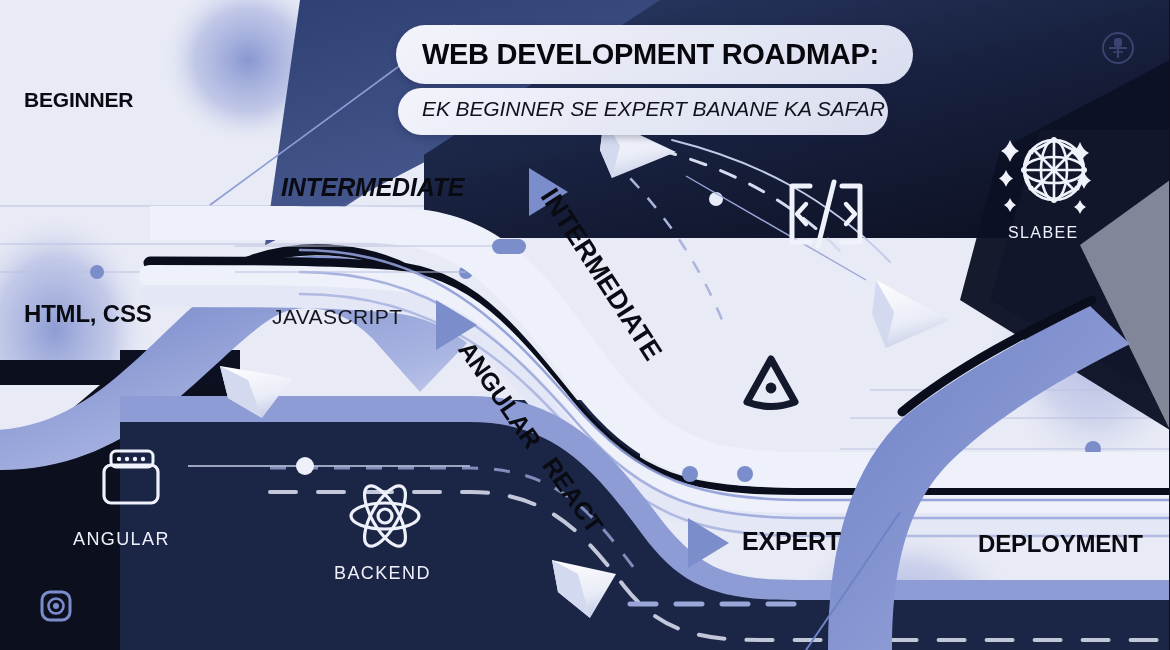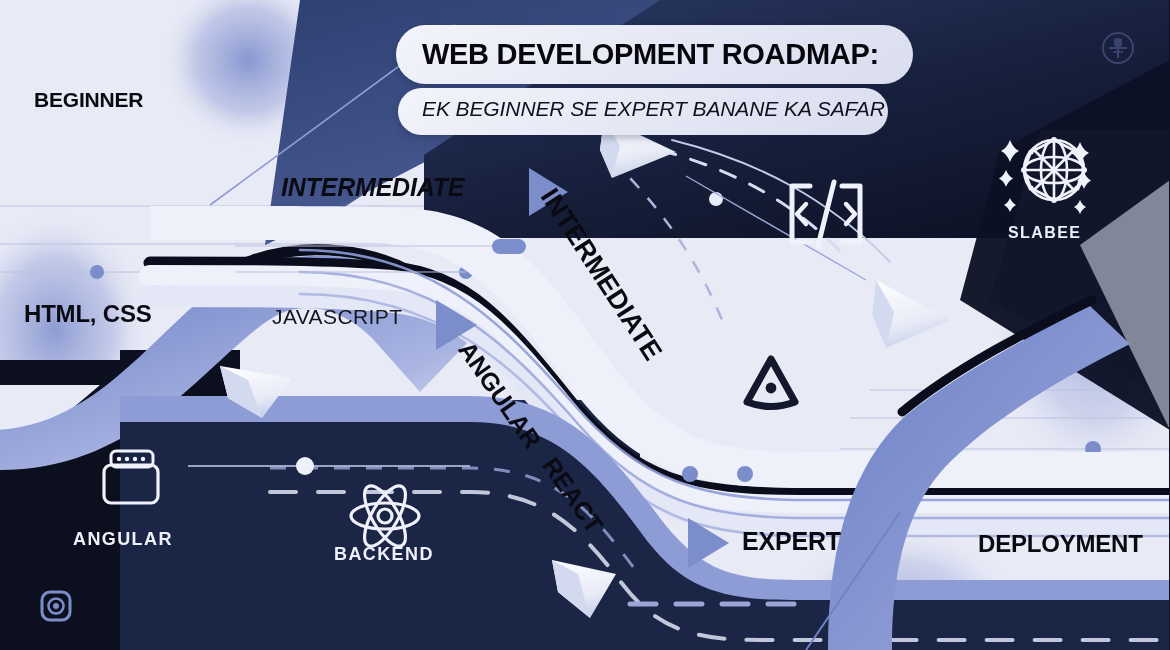--- a/index.html
+++ b/index.html
@@ -27,26 +27,26 @@
     white-space: nowrap;
     pointer-events: none;
   }
   .lbl-dark {
     color: #0a0a12;
     font-weight: 700;
     letter-spacing: -0.2px;
   }
   .lbl-light {
     color: #eef0fa;
-    font-weight: 700;
+    font-weight: 400;
     letter-spacing: 1.4px;
   }
   .it { font-style: italic; }
 
-  #beginner-label   { left: 34px;  top: 88px;  font-size: 21px; }
+  #beginner-label   { left: 24px;  top: 88px;  font-size: 21px; }
   #intermediate-label { left: 281px; top: 173px; font-size: 25px; }
   #htmlcss-label    { left: 24px;  top: 300px; font-size: 24px; }
   #javascript-label { left: 272px; top: 305px; font-size: 21px;
                       font-weight: 400; letter-spacing: 0.4px; color: #15161f; }
   #expert-label     { left: 742px; top: 527px; font-size: 25px; }
   #deployment-label { left: 978px; top: 530px; font-size: 24px; }
 
   #diag-intermediate {
     left: 560px; top: 183px; font-size: 27px;
     transform: rotate(57deg); transform-origin: 0 0;
@@ -55,21 +55,21 @@
     left: 476px; top: 336px; font-size: 25px;
     transform: rotate(55deg); transform-origin: 0 0;
   }
   #diag-react {
     left: 560px; top: 452px; font-size: 25px;
     transform: rotate(55deg); transform-origin: 0 0;
   }
 
   #slabee-label  { left: 1008px; top: 224px; font-size: 16px; }
   #browsers-label{ left: 73px;   top: 529px; font-size: 18px; }
-  #backend-l1    { left: 334px;  top: 544px; font-size: 18px; }
+  #backend-l1    { left: 334px;  top: 563px; font-size: 18px; }
   #backend-l2    { left: 307px;  top: 592px; font-size: 18px; }
 
   
   #title-banner {
     position: absolute;
     left: 396px; top: 25px;
     width: 506px; height: 110px;
   }
   .band {
     position: absolute;

